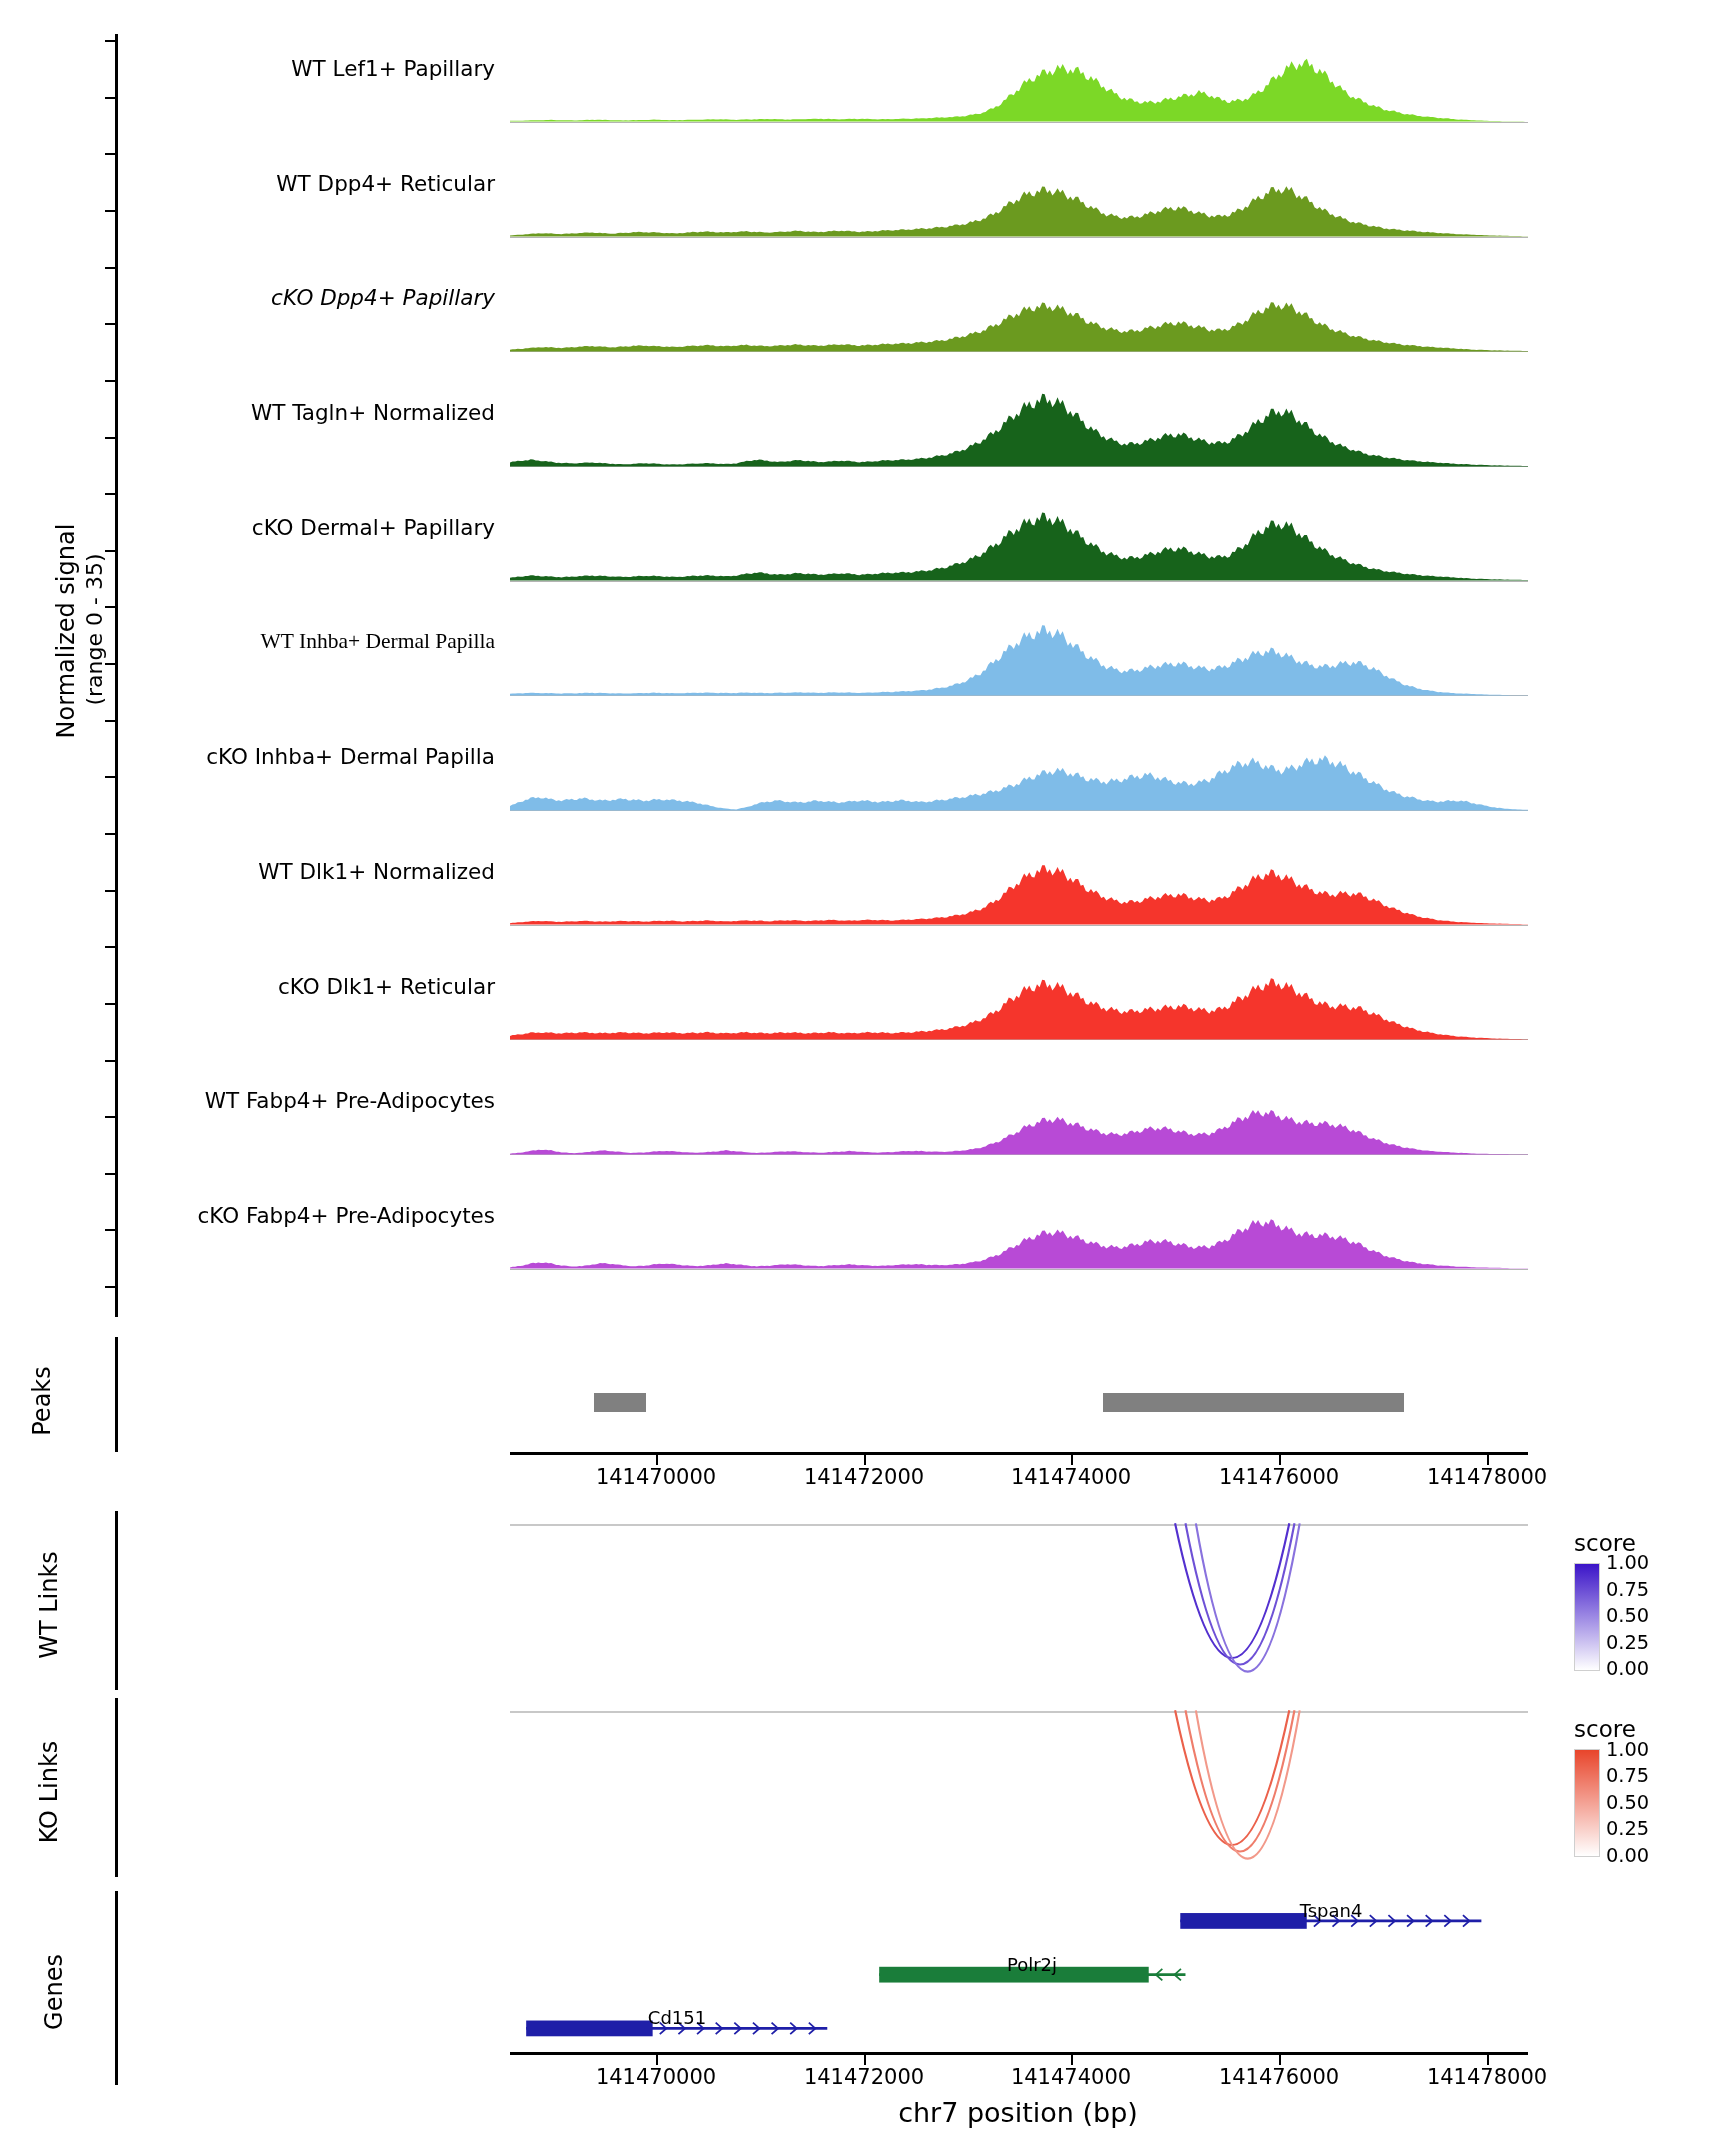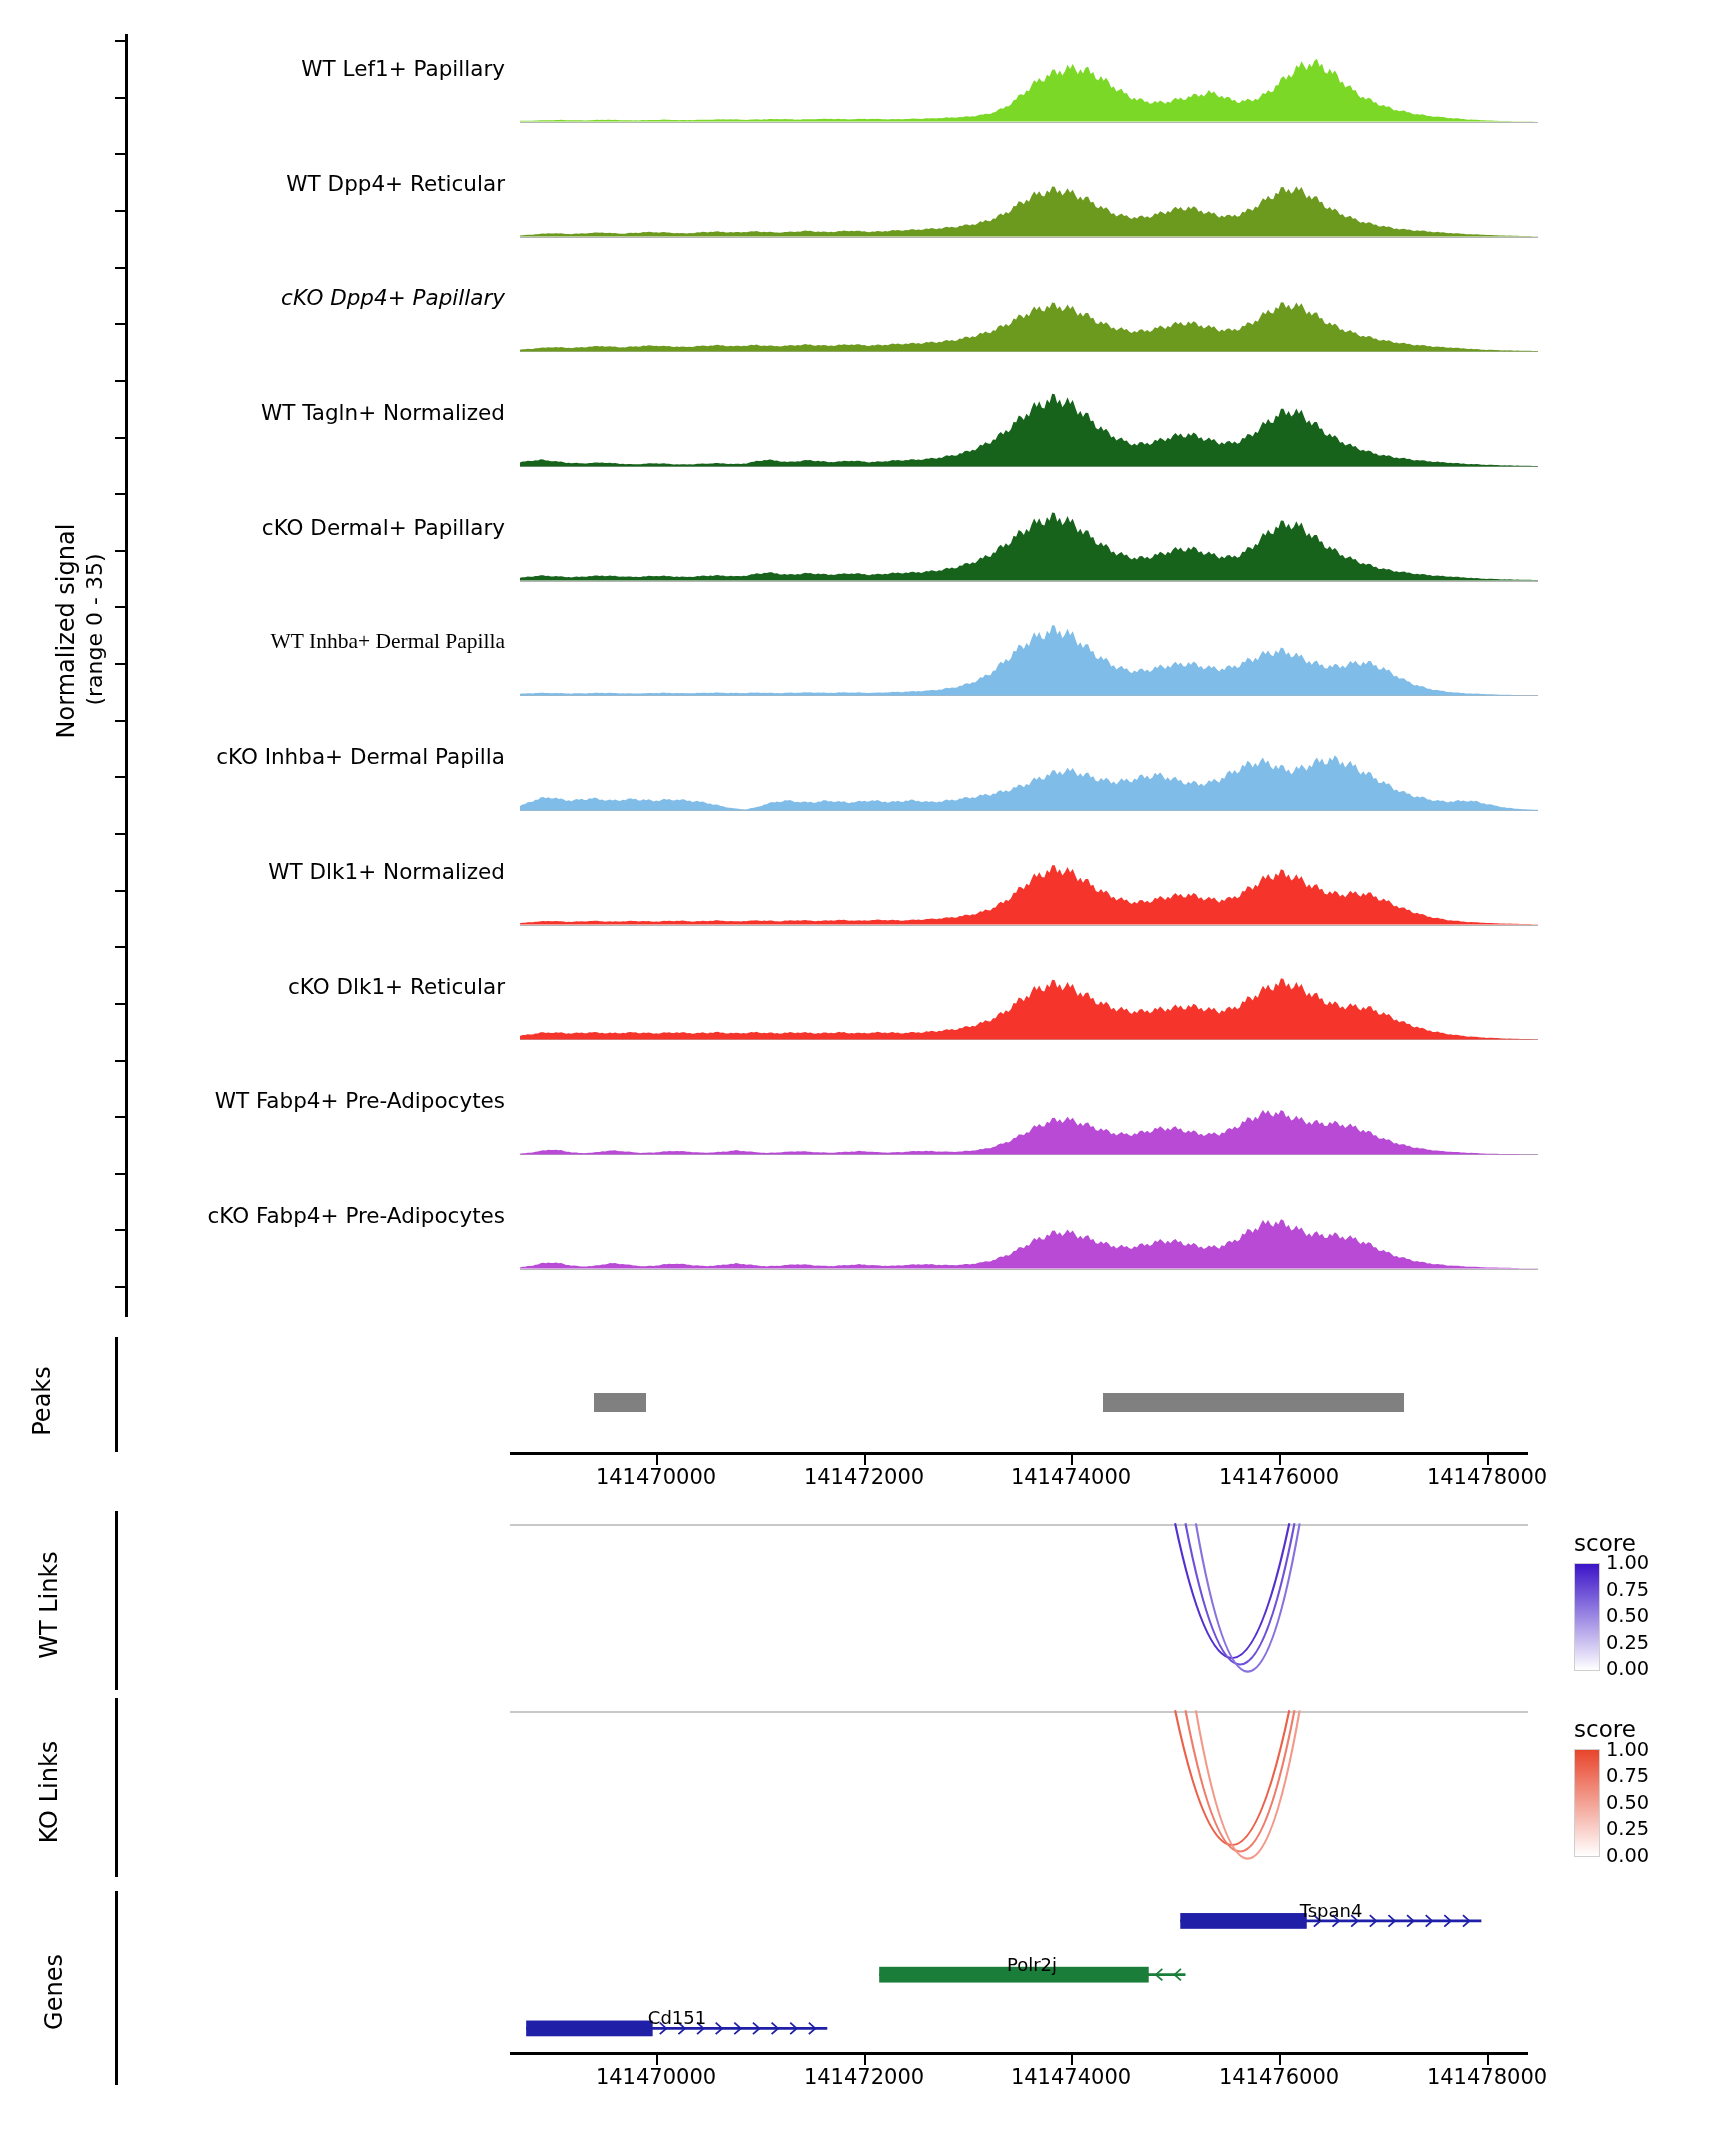--- a/index.html
+++ b/index.html
@@ -43,21 +43,21 @@
     color: #000;
   }
   .baseline {
     position: absolute;
     background: #b4b4b4;
     height: 1.4px;
   }
   .track-svg { position: absolute; }
 
   
-  #coverage-panel { position: absolute; left: 10px; top: 0; width: 1385px; height: 1319px; }
+  #coverage-panel { position: absolute; left: 0; top: 0; width: 1385px; height: 1319px; }
 
   
   #y-axis-spine {
     position: absolute;
     left: 115px;
     top: 34px;
     width: 2.9px;
     height: 1283px;
     background: #000;
   }
@@ -301,18 +301,19 @@
       <div class="gax-tick" style="left: 864px; top: 2055px;"></div>
       <div class="gax-ticklabel" style="left: 778px; width: 172px; top: 2065px;">141472000</div>
       <div class="gax-tick" style="left: 1071px; top: 2055px;"></div>
       <div class="gax-ticklabel" style="left: 985px; width: 172px; top: 2065px;">141474000</div>
       <div class="gax-tick" style="left: 1279px; top: 2055px;"></div>
       <div class="gax-ticklabel" style="left: 1193px; width: 172px; top: 2065px;">141476000</div>
       <div class="gax-tick" style="left: 1487px; top: 2055px;"></div>
       <div class="gax-ticklabel" style="left: 1401px; width: 172px; top: 2065px;">141478000</div>
     </div>
 
+  <div id="x-axis-title" style="left:502px; top:2097px; width:1032px;">chr7 position (bp)</div>
 
 <div class="gene-name" style="left: 1245px; width: 172px; top: 1900px;">Tspan4</div>
     <div class="gene-name" style="left: 946px; width: 172px; top: 1954px;">Polr2j</div>
     <div class="gene-name" style="left: 591px; width: 172px; top: 2007px;">Cd151</div>
   </div>
 
 
 </body></html>

